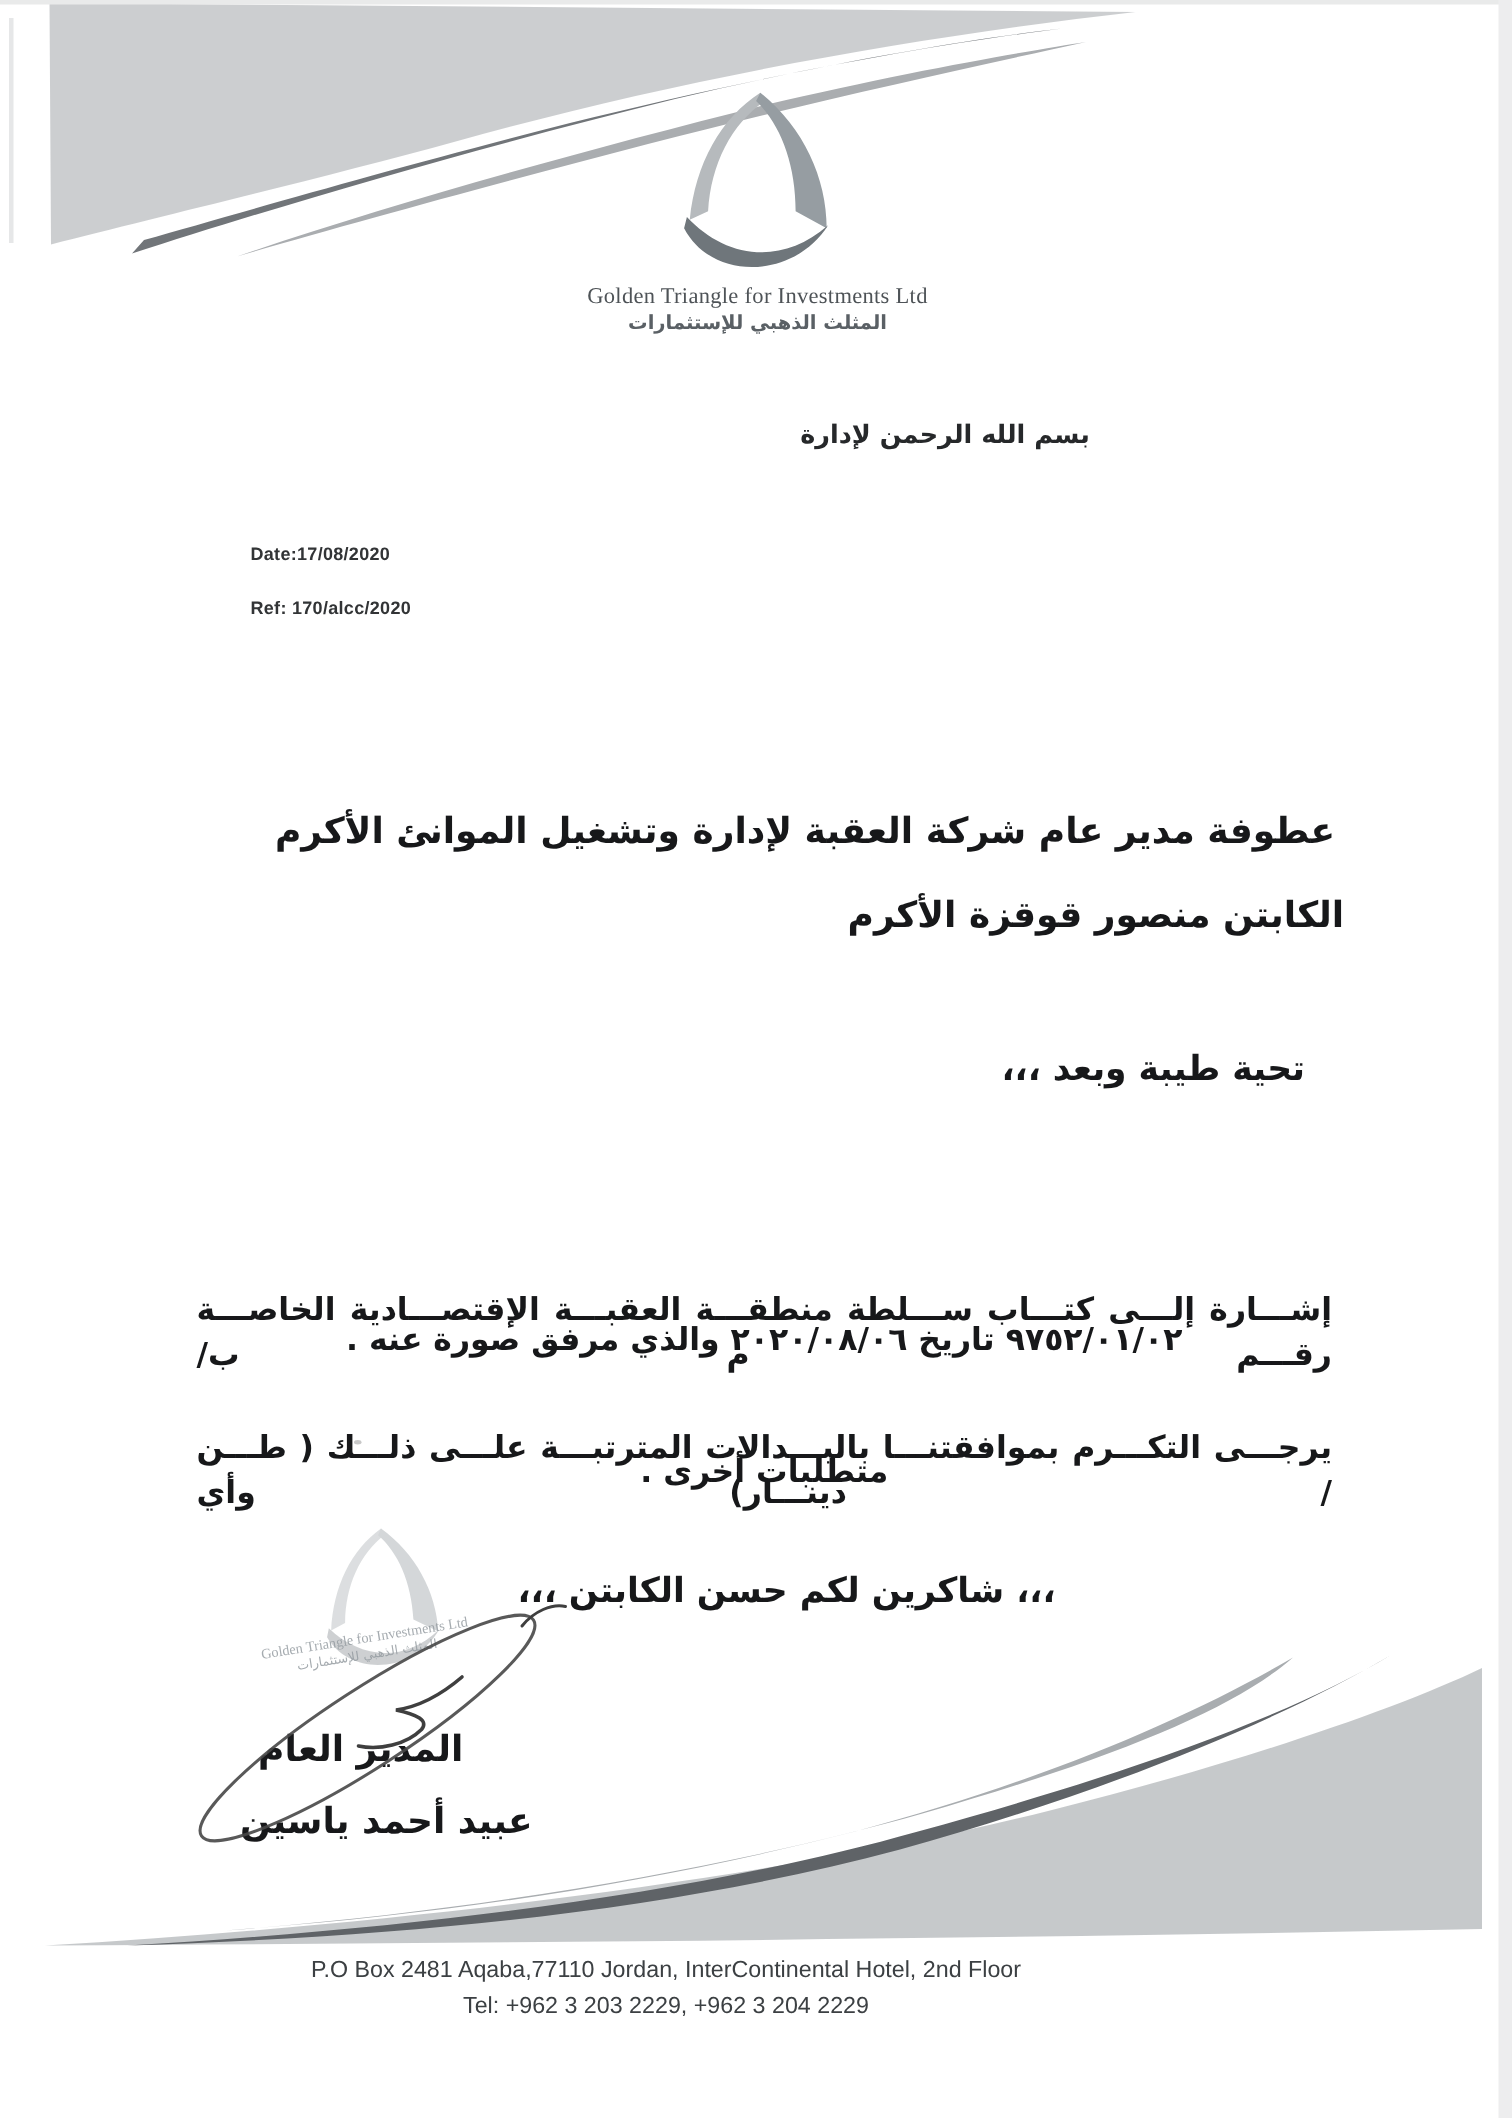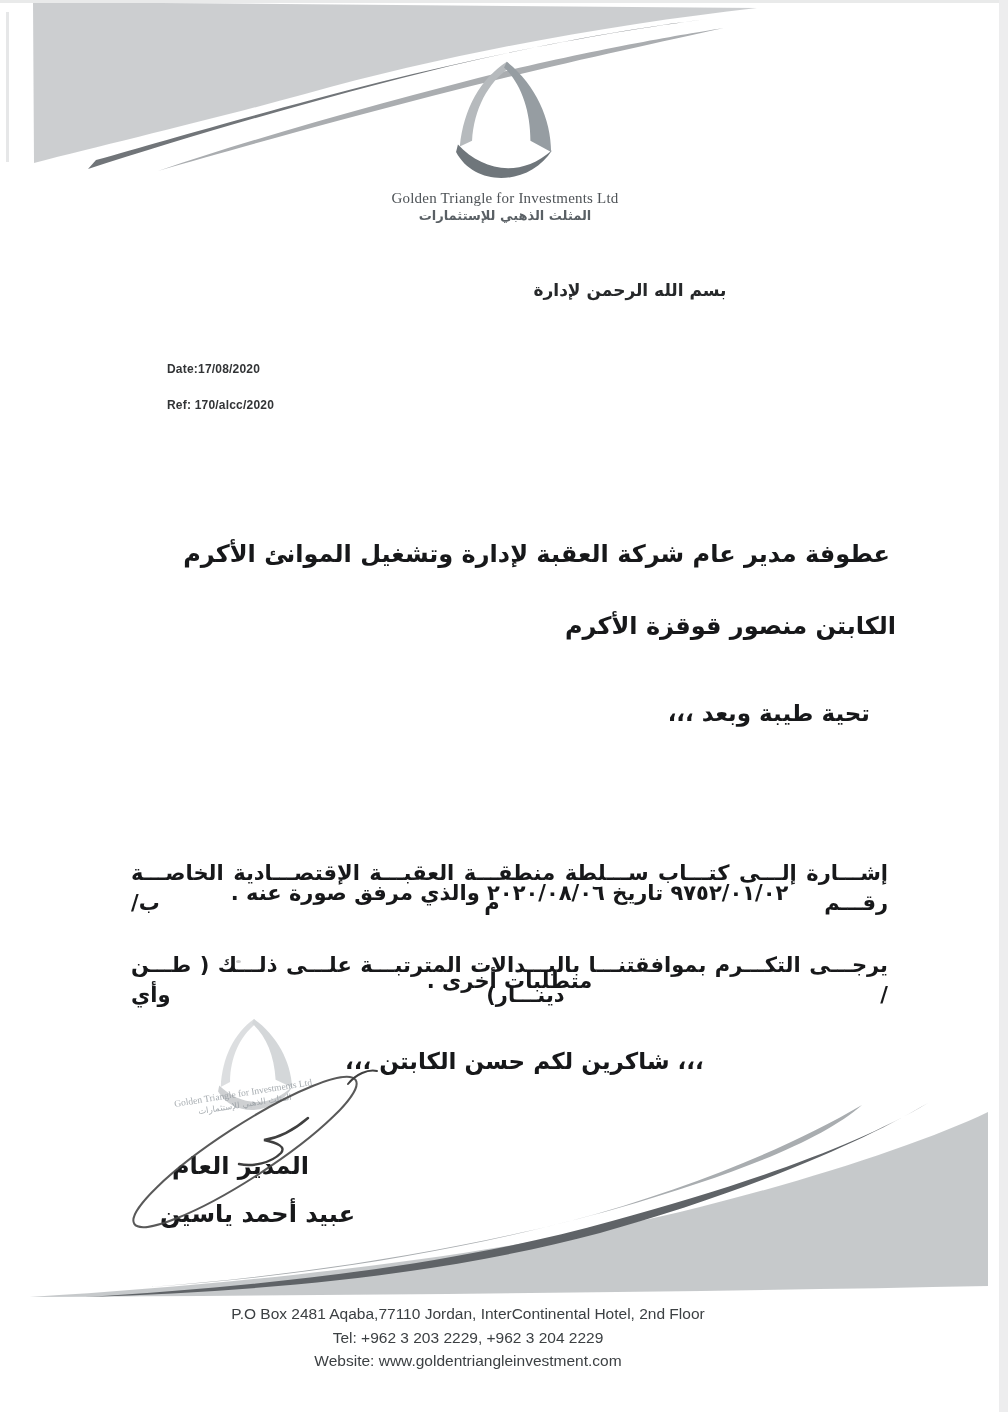--- a/index.html
+++ b/index.html
@@ -23,21 +23,21 @@
   .bismillah{position:absolute;left:500px;top:280px;width:260px;text-align:center;direction:rtl;
     font-size:17px;font-weight:600;color:#26282a;z-index:2;}
 
   .meta{position:absolute;left:167px;z-index:2;font-family:"Liberation Sans",sans-serif;
     font-weight:700;font-size:12px;color:#323436;letter-spacing:.2px;}
   .meta-date{top:362px;}
   .meta-ref{top:398px;}
 
   .ar{direction:rtl;color:#17181a;font-weight:700;z-index:2;}
   .addressee1{position:absolute;left:120px;right:118px;top:540px;font-size:24px;text-align:right;}
-  .addressee2{position:absolute;left:124px;right:112px;top:596px;font-size:24px;text-align:right;margin-top:16px;}
+  .addressee2{position:absolute;left:124px;right:112px;top:596px;font-size:24px;text-align:right;}
   .greeting{position:absolute;right:138px;top:700px;font-size:23px;text-align:left;}
 
   .par-line{position:absolute;left:131px;right:120px;font-size:21px;line-height:30px;}
   .just{text-align:justify;text-align-last:justify;margin-top:22px;}
   .rgt{text-align:center;}
   .p1l1{top:836px;} .p1l2{top:878px;} .p2l1{top:928px;} .p2l2{top:966px;}
   .speck{position:absolute;left:236px;top:960px;width:5px;height:3px;background:#ababab;border-radius:50%;opacity:.65;z-index:2;}
 
   .closing{position:absolute;left:345px;top:1048px;font-size:23px;}
 
@@ -45,21 +45,21 @@
   .stamp-caps{position:absolute;left:126px;top:1088px;width:236px;text-align:center;transform:rotate(-9deg);
     color:#969da2;opacity:.85;z-index:2;}
   .stamp-cap-en{font-family:"Liberation Serif",serif;font-size:9.5px;}
   .stamp-cap-ar{direction:rtl;font-size:8.5px;margin-top:1px;}
 
   .sig-title{position:absolute;left:172px;top:1152px;font-size:24px;z-index:3;}
   .sig-name{position:absolute;left:160px;top:1200px;font-size:24px;z-index:3;}
   .sig-strokes{position:absolute;left:90px;top:1040px;z-index:4;}
 
   .footer{position:absolute;left:0;top:1302px;width:888px;text-align:center;z-index:5;
-    font-family:"Liberation Sans",sans-serif;font-size:15.5px;line-height:23.5px;color:#3c4043;padding-left:24px;}
+    font-family:"Liberation Sans",sans-serif;font-size:15.5px;line-height:23.5px;color:#3c4043;}
 </style>
 </head>
 <body>
 
 <div class="page">
 
   <div class="edge edge-top"></div>
   <div class="edge edge-right"></div>
   <div class="edge edge-left"></div>
 
@@ -124,16 +124,15 @@
     <path fill="#c3c6c8" opacity="0.95" d="M30,212 C300,196 540,162 700,122 C820,92 930,55 988,27 L988,201 C700,207 380,210 33,212 Z"></path>
     <path fill="#5f6367" d="M928,18 C850,64 730,112 600,148 C450,188 280,206 85,212
          C290,200 470,176 612,136 C750,98 858,60 928,18 Z"></path>
     <path fill="#a9adb0" d="M862,20 C790,62 690,104 570,136 C430,172 290,192 150,202
          C330,188 495,158 615,124 C740,88 822,55 862,20 Z"></path>
   </svg>
 
   <div class="footer">
     <div>P.O Box 2481 Aqaba,77110 Jordan, InterContinental Hotel, 2nd Floor</div>
     <div>Tel: +962 3 203 2229, +962 3 204 2229</div>
-    <div>Website: www.goldentriangleinvestment.com</div>
   </div>
 
 </div>
 
 </body></html>

